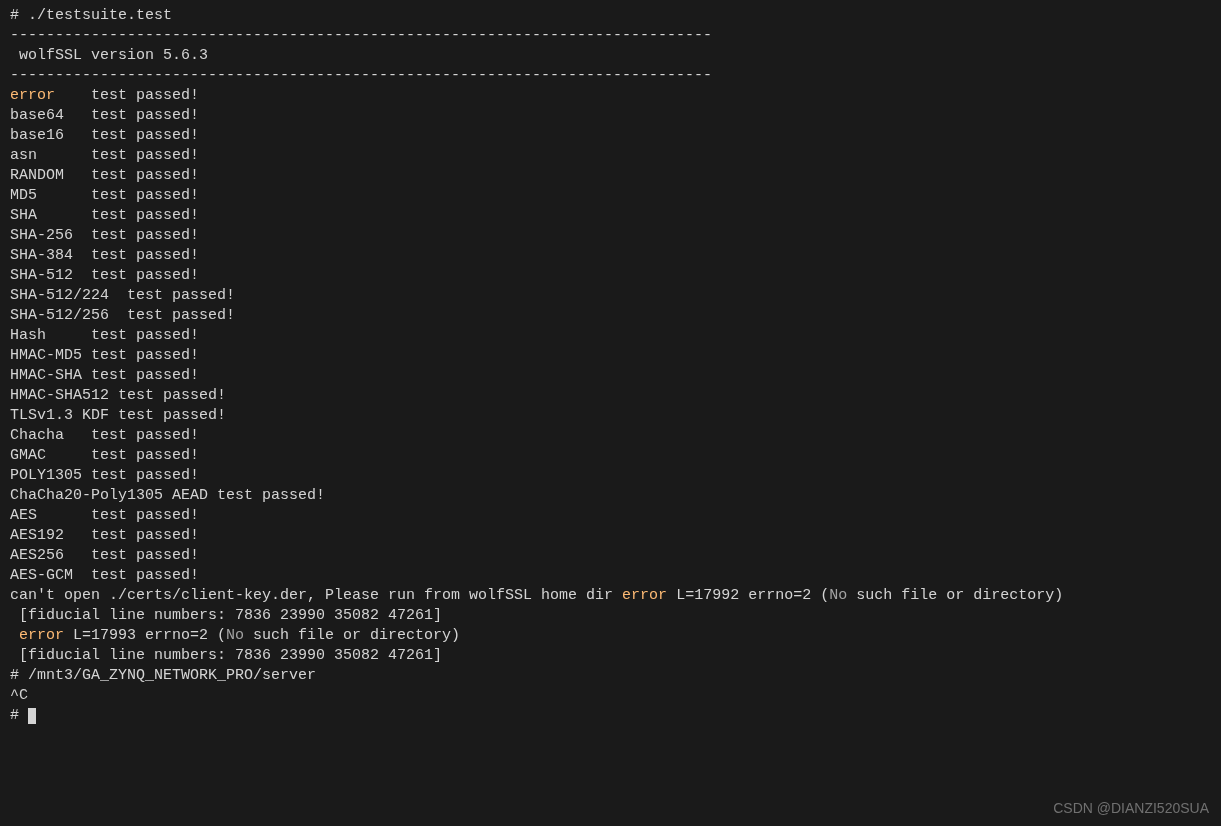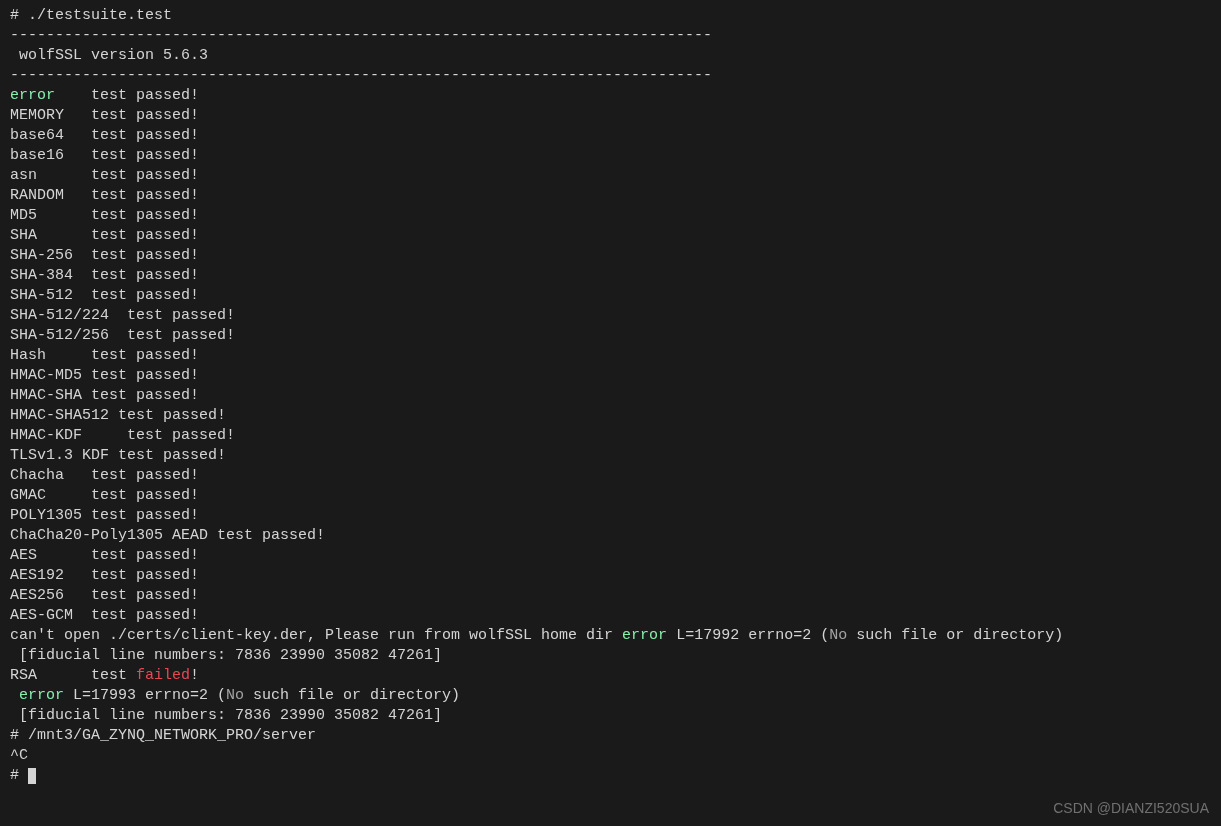--- a/index.html
+++ b/index.html
@@ -17,21 +17,21 @@
       width: 1221px;
       height: 826px;
       position: relative;
       overflow: hidden;
     }
     .terminal-line {
       white-space: pre;
       color: #d4d4d4;
     }
     .error-text {
-      color: #86efac;
+      color: #fdba74;
     }
     .no-text {
       color: #a3a3a3;
     }
     .failed-text {
       color: #e74856;
     }
     .cursor {
       display: inline-block;
       width: 8px;
@@ -50,48 +50,45 @@
   </style>
 </head>
 <body>
 
 <div id="terminal">
     <div class="terminal-line"><span># </span><span>./testsuite.test</span></div>
     <div class="terminal-line">------------------------------------------------------------------------------</div>
     <div class="terminal-line"> wolfSSL version 5.6.3</div>
     <div class="terminal-line">------------------------------------------------------------------------------</div>
     <div class="terminal-line"><span class="error-text">error</span><span>    test passed!</span></div>
-    <div class="terminal-line"><span>MEMORY</span><span>   test passed!</span></div>
     <div class="terminal-line"><span>base64</span><span>   test passed!</span></div>
     <div class="terminal-line"><span>base16</span><span>   test passed!</span></div>
     <div class="terminal-line"><span>asn</span><span>      test passed!</span></div>
     <div class="terminal-line"><span>RANDOM</span><span>   test passed!</span></div>
     <div class="terminal-line"><span>MD5</span><span>      test passed!</span></div>
     <div class="terminal-line"><span>SHA</span><span>      test passed!</span></div>
     <div class="terminal-line"><span>SHA-256</span><span>  test passed!</span></div>
     <div class="terminal-line"><span>SHA-384</span><span>  test passed!</span></div>
     <div class="terminal-line"><span>SHA-512</span><span>  test passed!</span></div>
     <div class="terminal-line"><span>SHA-512/224</span><span>  test passed!</span></div>
     <div class="terminal-line"><span>SHA-512/256</span><span>  test passed!</span></div>
     <div class="terminal-line"><span>Hash</span><span>     test passed!</span></div>
     <div class="terminal-line"><span>HMAC-MD5</span><span> test passed!</span></div>
     <div class="terminal-line"><span>HMAC-SHA</span><span> test passed!</span></div>
     <div class="terminal-line"><span>HMAC-SHA512</span><span> test passed!</span></div>
-    <div class="terminal-line"><span>HMAC-KDF</span><span>     test passed!</span></div>
     <div class="terminal-line"><span>TLSv1.3 KDF</span><span> test passed!</span></div>
     <div class="terminal-line"><span>Chacha</span><span>   test passed!</span></div>
     <div class="terminal-line"><span>GMAC</span><span>     test passed!</span></div>
     <div class="terminal-line"><span>POLY1305</span><span> test passed!</span></div>
     <div class="terminal-line"><span>ChaCha20-Poly1305 AEAD</span><span> test passed!</span></div>
     <div class="terminal-line"><span>AES</span><span>      test passed!</span></div>
     <div class="terminal-line"><span>AES192</span><span>   test passed!</span></div>
     <div class="terminal-line"><span>AES256</span><span>   test passed!</span></div>
     <div class="terminal-line"><span>AES-GCM</span><span>  test passed!</span></div>
     <div class="terminal-line"><span>can't open ./certs/client-key.der, Please run from wolfSSL home dir </span><span class="error-text">error</span><span> L=17992 errno=2 (</span><span class="no-text">No</span><span> such file or directory)</span></div>
     <div class="terminal-line"> [fiducial line numbers: 7836 23990 35082 47261]</div>
-    <div class="terminal-line"><span>RSA</span><span>      test </span><span class="failed-text">failed</span><span>!</span></div>
     <div class="terminal-line"><span> </span><span class="error-text">error</span><span> L=17993 errno=2 (</span><span class="no-text">No</span><span> such file or directory)</span></div>
     <div class="terminal-line"> [fiducial line numbers: 7836 23990 35082 47261]</div>
     <div class="terminal-line"><span># </span><span>/mnt3/GA_ZYNQ_NETWORK_PRO/server</span></div>
     <div class="terminal-line">^C</div>
     <div class="terminal-line"><span># </span><span class="cursor"></span></div>
   </div>
 <div class="watermark">CSDN @DIANZI520SUA</div>
 
 </body></html>

